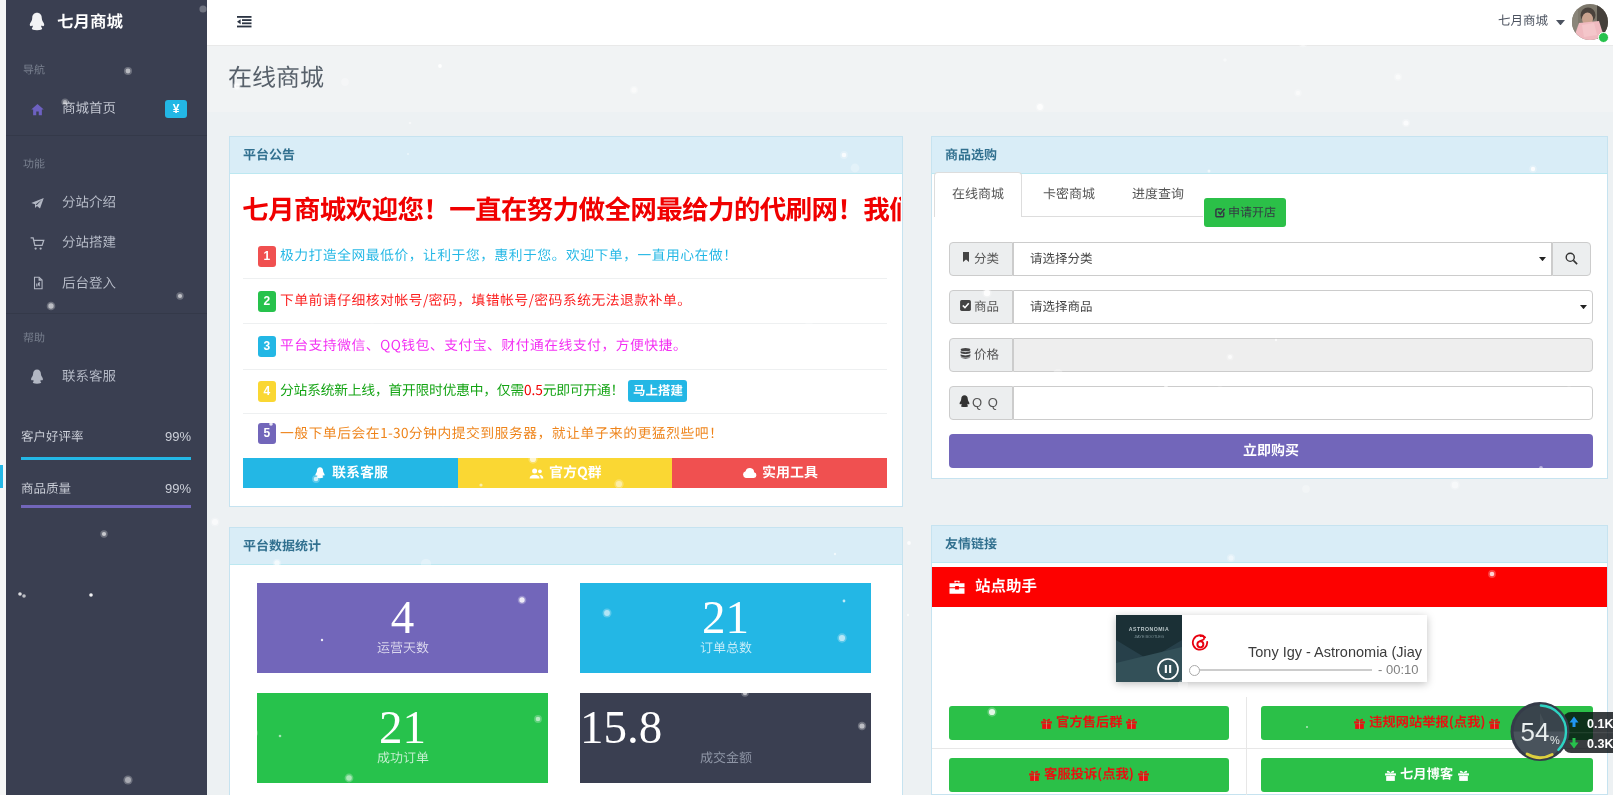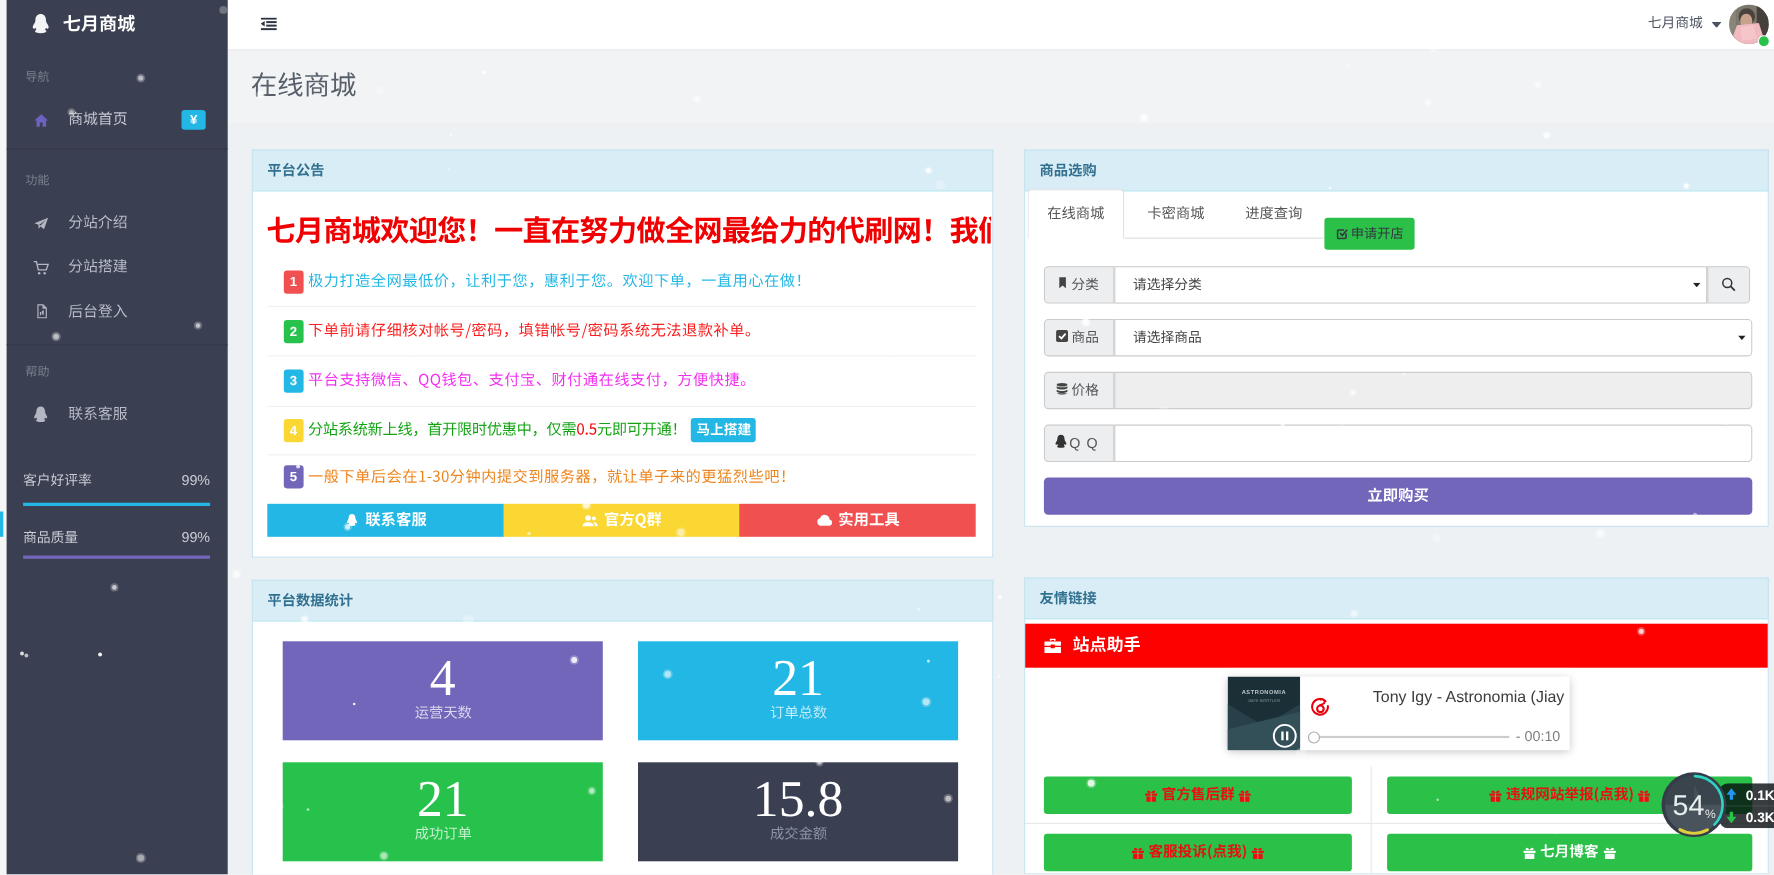--- a/index.html
+++ b/index.html
@@ -593,21 +593,21 @@
         <g fill="rgba(255,255,255,0.75)">
           <use href="#g186" x="0"></use>
           <use href="#g10" x="1000"></use>
           <use href="#g184" x="2000"></use>
           <use href="#g81" x="3000"></use>
         </g>
       </g>
     </svg>
   </div>
 <div class="abs" style="left:580px;top:693px;width:291px;height:90px;background:#3a3f51"></div>
-<div class="abs" style="left:580px;top:705px;width:291px;text-align:center;font-family:'Liberation Serif',serif;font-size:47px;color:#fff;line-height:45px">15.8</div>
+<div class="abs" style="left:580px;top:705px;width:291px;text-align:left;font-family:'Liberation Serif',serif;font-size:47px;color:#fff;line-height:45px">15.8</div>
 <div class="abs" style="left:699.5px;top:750.9px">
     <svg class="zh" width="52.0" height="14.6" viewBox="0 0 52.0 14.6">
       <g transform="translate(0,11.31) scale(0.01300,-0.01300)">
         <g fill="#8f96a6">
           <use href="#g186" x="0"></use>
           <use href="#g147" x="1000"></use>
           <use href="#g187" x="2000"></use>
           <use href="#g188" x="3000"></use>
         </g>
       </g>
@@ -834,21 +834,21 @@
 <rect x="48.8" y="50" width="2.1" height="8" fill="#fff"></rect>
 <rect x="53.1" y="50" width="2.1" height="8" fill="#fff"></rect>
 </svg>
 <svg class="abs" style="left:1191.0px;top:634.0px" width="18.0" height="18.0" viewBox="0 0 24 24">
     <g fill="none" stroke="#e8000f" stroke-width="2.4">
       <path d="M18.8 4.5 A 9.6 9.6 0 1 0 21.6 10.5" stroke-linecap="round"></path>
       <path d="M12.5 2.8 Q16 1.6 17.2 4.2 Q18.4 6.9 15.4 8 L12 9.4" stroke-width="2.2" stroke-linecap="round"></path>
       <circle cx="12.5" cy="13.8" r="4" stroke-width="2.6"></circle>
     </g>
   </svg>
-<div class="abs" style="left:1248px;top:626px;font-size:14.5px;color:#3c3c3c;white-space:nowrap">Tony Igy - Astronomia (Jiay</div>
+<div class="abs" style="left:1248px;top:644px;font-size:14.5px;color:#3c3c3c;white-space:nowrap">Tony Igy - Astronomia (Jiay</div>
 <div class="abs" style="left:1198px;top:669px;width:174px;height:2px;background:#ccc"></div>
 <div class="abs" style="left:1189px;top:664.5px;width:9px;height:9px;background:#fff;border:1.5px solid #aaa;border-radius:50%"></div>
 <div class="abs" style="left:1378px;top:662px;font-size:13px;color:#808080">- 00:10</div>
 <div class="abs" style="left:1246px;top:697px;width:1px;height:98px;background:#e7e7e7"></div>
 <div class="abs" style="left:932px;top:748px;width:675px;height:1px;background:#e7e7e7"></div>
 <div class="abs" style="left:949px;top:706px;width:280px;height:34px;background:#2bc048;border-radius:3px"></div>
 <svg class="abs" style="left:1039.8px;top:716.5px" width="13.0" height="13.0" viewBox="0 0 24 24">
     <g fill="#e81111">
       <path d="M2 8h20v4H2z"></path>
       <path d="M4 13h16v9H4z"></path>

